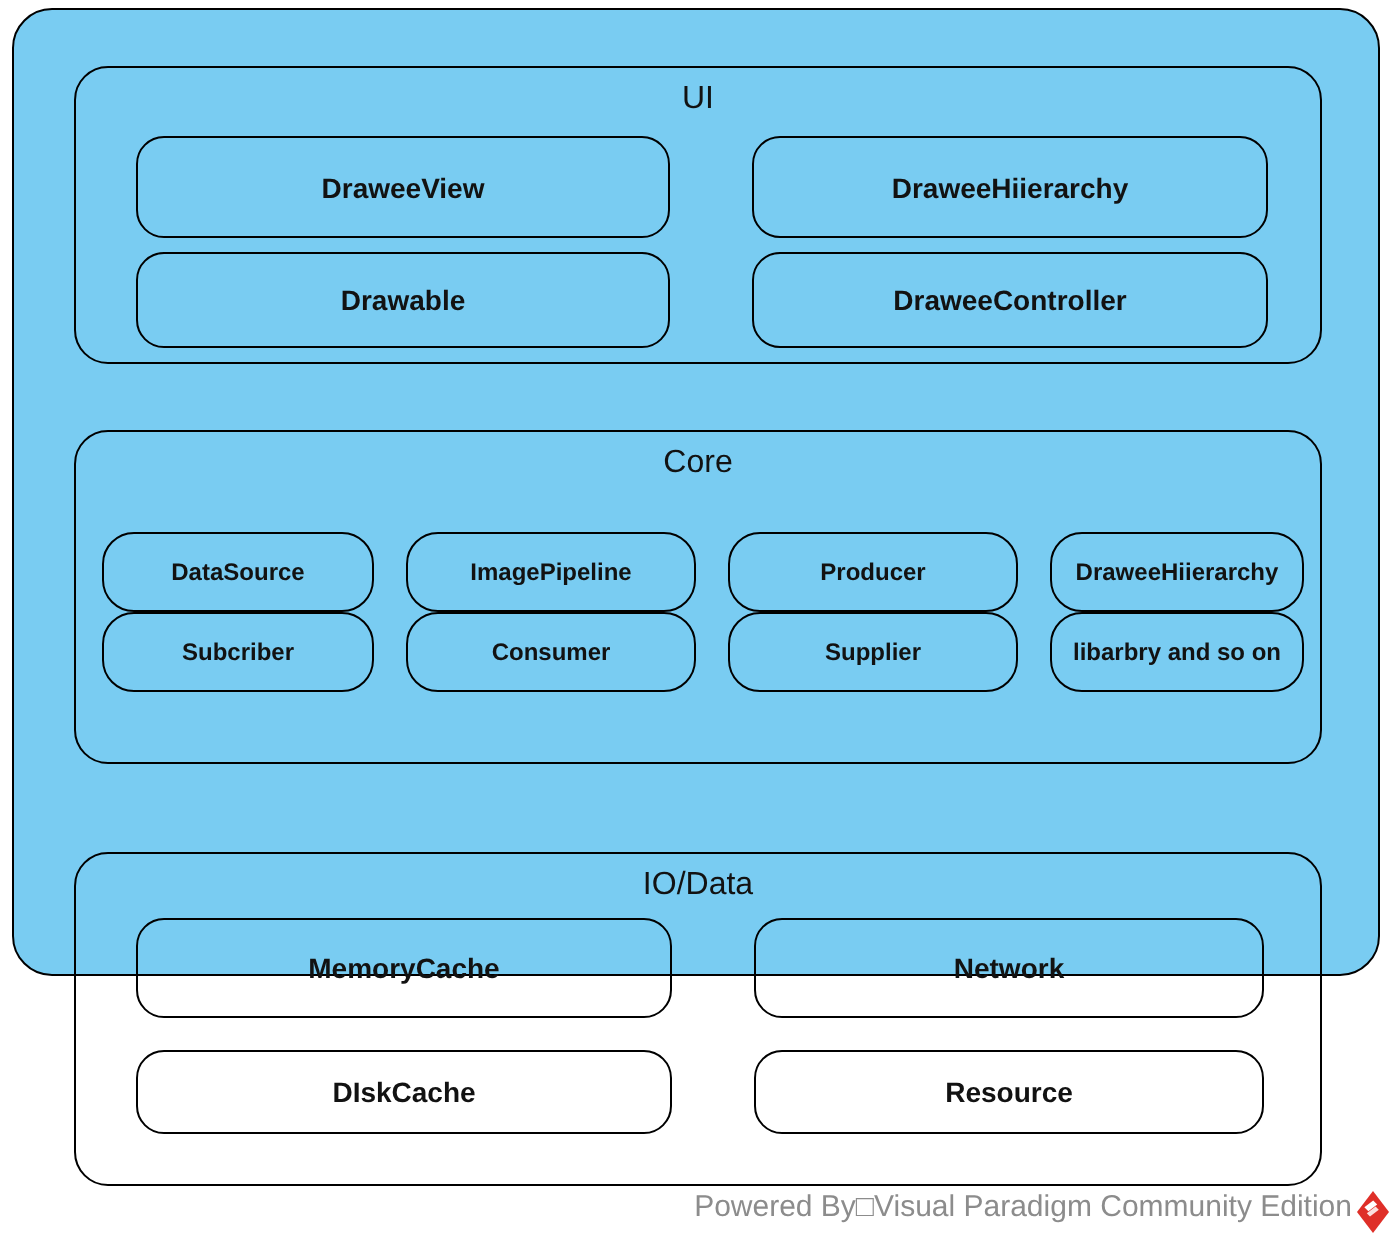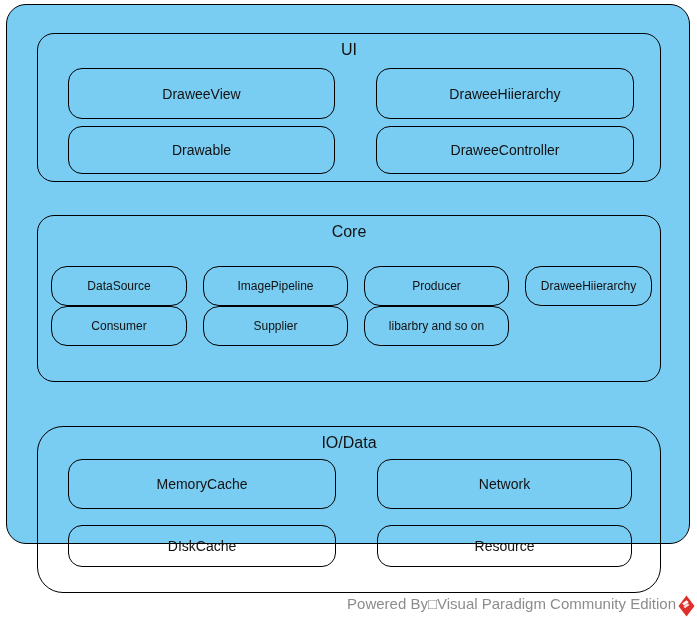--- a/index.html
+++ b/index.html
@@ -7,34 +7,34 @@
   body {
     width: 697px; height: 621px;
     background: #ffffff;
     font-family: "Liberation Sans", "DejaVu Sans", sans-serif;
     color: var(--text, #111111);
   }
   .canvas { position: relative; width: 697px; height: 621px; overflow: hidden; }
 
   .frame {
     position: absolute; left: 6px; top: 4px;
-    width: 684px; height: 540px;
+    width: 684px; height: 484px;
     background: var(--fill, #79ccf2);
     border: 1px solid var(--border, #000);
     border-radius: 20px;
   }
 
   .section {
     position: absolute;
     border: 1px solid var(--border, #000);
     border-radius: 17px;
   }
   #sec-ui   { left: 30px; top: 28px;  width: 624px; height: 149px; }
   #sec-core { left: 30px; top: 210px; width: 624px; height: 167px; }
-  #sec-io   { left: 30px; top: 421px; width: 624px; height: 167px; border-radius: 26px; }
+  #sec-io   { left: 30px; top: 421px; width: 624px; height: 167px; }
 
   .section-title {
     text-align: center;
     font-size: 16px;
     line-height: 19px;
     padding-top: 6px;
   }
 
   .grid { display: grid; justify-content: space-between; align-content: start; }
 
@@ -56,20 +56,21 @@
     row-gap: 16px;
   }
 
   .node {
     border: 1px solid var(--border, #000);
     border-radius: 14px;
     display: flex; align-items: center; justify-content: center;
     font-size: 14px;
     text-align: right;
     background: transparent;
+    font-weight: bold;
   }
   #sec-core .node { border-radius: 16px; font-size: 12px; }
 
   .powered-by {
     position: absolute; top: 597px; right: 21px;
     font-size: 15px; line-height: 13px;
     color: var(--footer_text, #8c8c8c);
     white-space: nowrap;
   }
   .vp-logo {
@@ -94,20 +95,21 @@
       </div>
     </div>
 
     <div class="section" id="sec-core">
       <div class="section-title">Core</div>
       <div class="grid">
         <div class="node">DataSource</div>
         <div class="node">ImagePipeline</div>
         <div class="node">Producer</div>
         <div class="node">DraweeHiierarchy</div>
+        <div class="node">Subcriber</div>
         <div class="node">Consumer</div>
         <div class="node">Supplier</div>
         <div class="node">libarbry and so on</div>
       </div>
     </div>
 
     <div class="section" id="sec-io">
       <div class="section-title">IO/Data</div>
       <div class="grid">
         <div class="node">MemoryCache</div>

